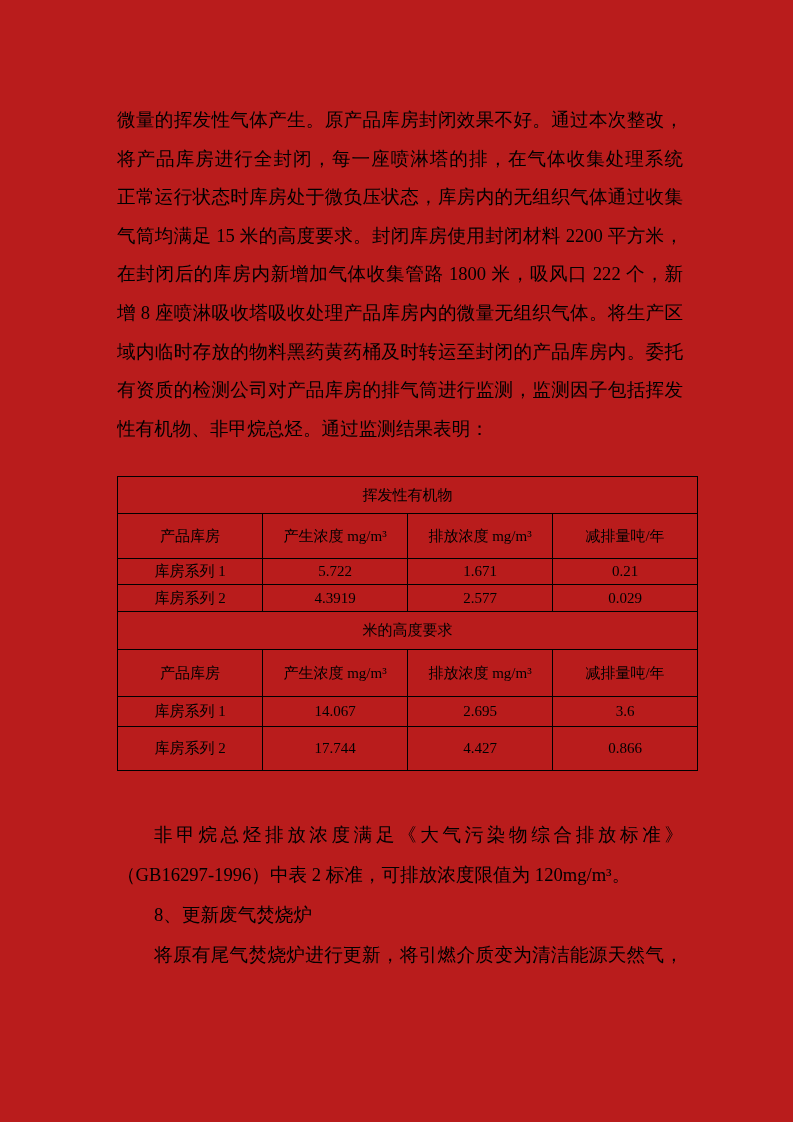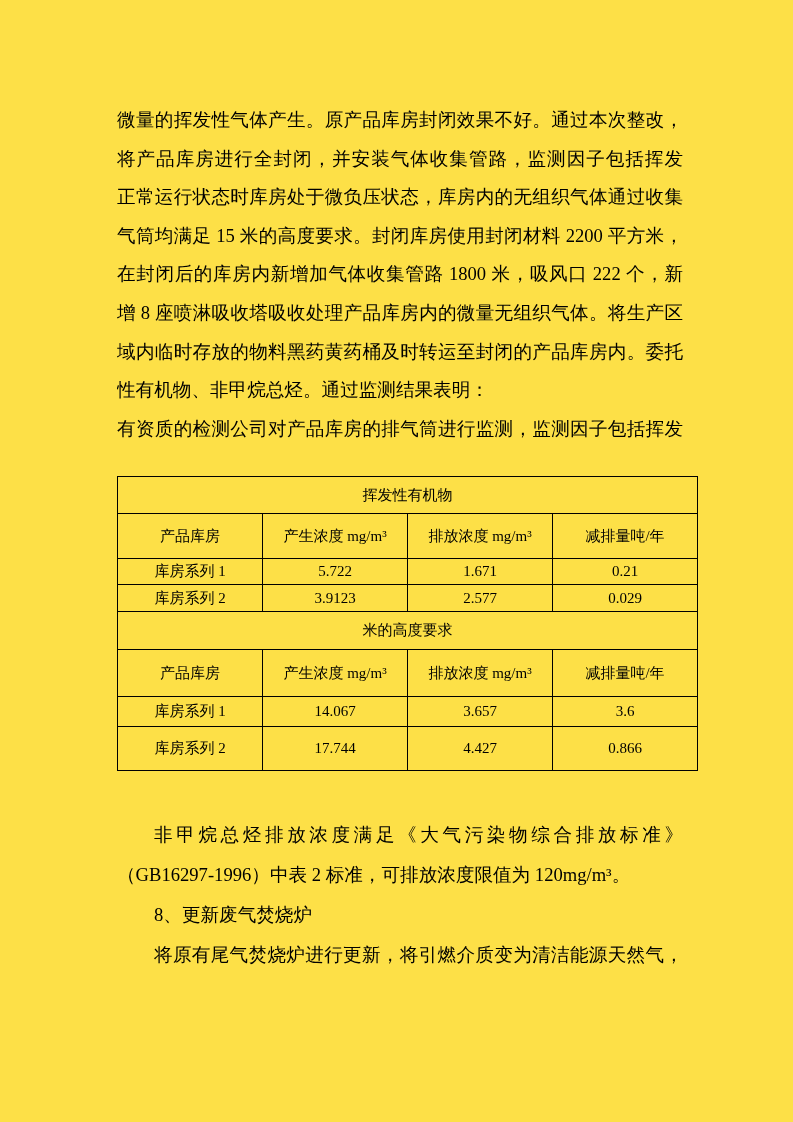--- a/index.html
+++ b/index.html
@@ -1,20 +1,20 @@
 <!DOCTYPE html>
 <html><head>
 <meta charset="utf-8">
 <style>
   html, body { margin: 0; padding: 0; background: #ffffff; }
   .page {
     position: relative;
     width: 793px;
     height: 1122px;
-    background: #fde047;
+    background: #b91c1c;
     color: #000000;
     font-family: "Liberation Serif", "DejaVu Serif", serif;
     overflow: hidden;
   }
   .content {
     position: absolute;
     left: 117px;
     top: 101px;
     width: 566px;
   }
@@ -55,28 +55,28 @@
   .bottom-block { margin-top: 44px; }
 </style>
 </head>
 <body>
 
 <div class="page">
   <div class="content">
 
     <div id="p1" class="para">
         <div class="line just">微量的挥发性气体产生。原产品库房封闭效果不好。通过本次整改，</div>
-        <div class="line just">将产品库房进行全封闭，并安装气体收集管路，监测因子包括挥发</div>
+        <div class="line just">将产品库房进行全封闭，每一座喷淋塔的排，在气体收集处理系统</div>
         <div class="line just">正常运行状态时库房处于微负压状态，库房内的无组织气体通过收集</div>
         <div class="line just">气筒均满足 15 米的高度要求。封闭库房使用封闭材料 2200 平方米，</div>
         <div class="line just">在封闭后的库房内新增加气体收集管路 1800 米，吸风口 222 个，新</div>
         <div class="line just">增 8 座喷淋吸收塔吸收处理产品库房内的微量无组织气体。将生产区</div>
         <div class="line just">域内临时存放的物料黑药黄药桶及时转运至封闭的产品库房内。委托</div>
+        <div class="line just">有资质的检测公司对产品库房的排气筒进行监测，监测因子包括挥发</div>
         <div class="line plain">性有机物、非甲烷总烃。通过监测结果表明：</div>
-        <div class="line just">有资质的检测公司对产品库房的排气筒进行监测，监测因子包括挥发</div>
       </div>
 
     <table class="monitor">
       <tbody id="table-body">
           <tr style="height: 37px; margin-top: 42px;">
             <td colspan="4">挥发性有机物</td>
           </tr>
           <tr style="height: 45px;">
             <td style="width: 140px;">产品库房</td>
             <td style="width: 180px;">产生浓度 mg/m³</td>
@@ -84,37 +84,37 @@
             <td style="width: 103px;">减排量吨/年</td>
           </tr>
           <tr style="height: 26px;">
             <td style="width: 140px;">库房系列 1</td>
             <td style="width: 180px;">5.722</td>
             <td style="width: 158px;">1.671</td>
             <td style="width: 103px;">0.21</td>
           </tr>
           <tr style="height: 27px;">
             <td style="width: 140px;">库房系列 2</td>
-            <td style="width: 180px;">3.9123</td>
+            <td style="width: 180px;">4.3919</td>
             <td style="width: 158px; margin-top: 23px;">2.577</td>
             <td style="width: 103px;">0.029</td>
           </tr>
           <tr style="height: 38px;">
             <td colspan="4">米的高度要求</td>
           </tr>
           <tr style="height: 47px;">
             <td style="width: 140px;">产品库房</td>
             <td style="width: 180px;">产生浓度 mg/m³</td>
             <td style="width: 158px;">排放浓度 mg/m³</td>
             <td style="width: 103px;">减排量吨/年</td>
           </tr>
           <tr style="height: 30px;">
             <td style="width: 140px;">库房系列 1</td>
             <td style="width: 180px;">14.067</td>
-            <td style="width: 158px;">3.657</td>
+            <td style="width: 158px;">2.695</td>
             <td style="width: 103px;">3.6</td>
           </tr>
           <tr style="height: 44px;">
             <td style="width: 140px;">库房系列 2</td>
             <td style="width: 180px;">17.744</td>
             <td style="width: 158px;">4.427</td>
             <td style="width: 103px;">0.866</td>
           </tr>
         </tbody>
     </table>

